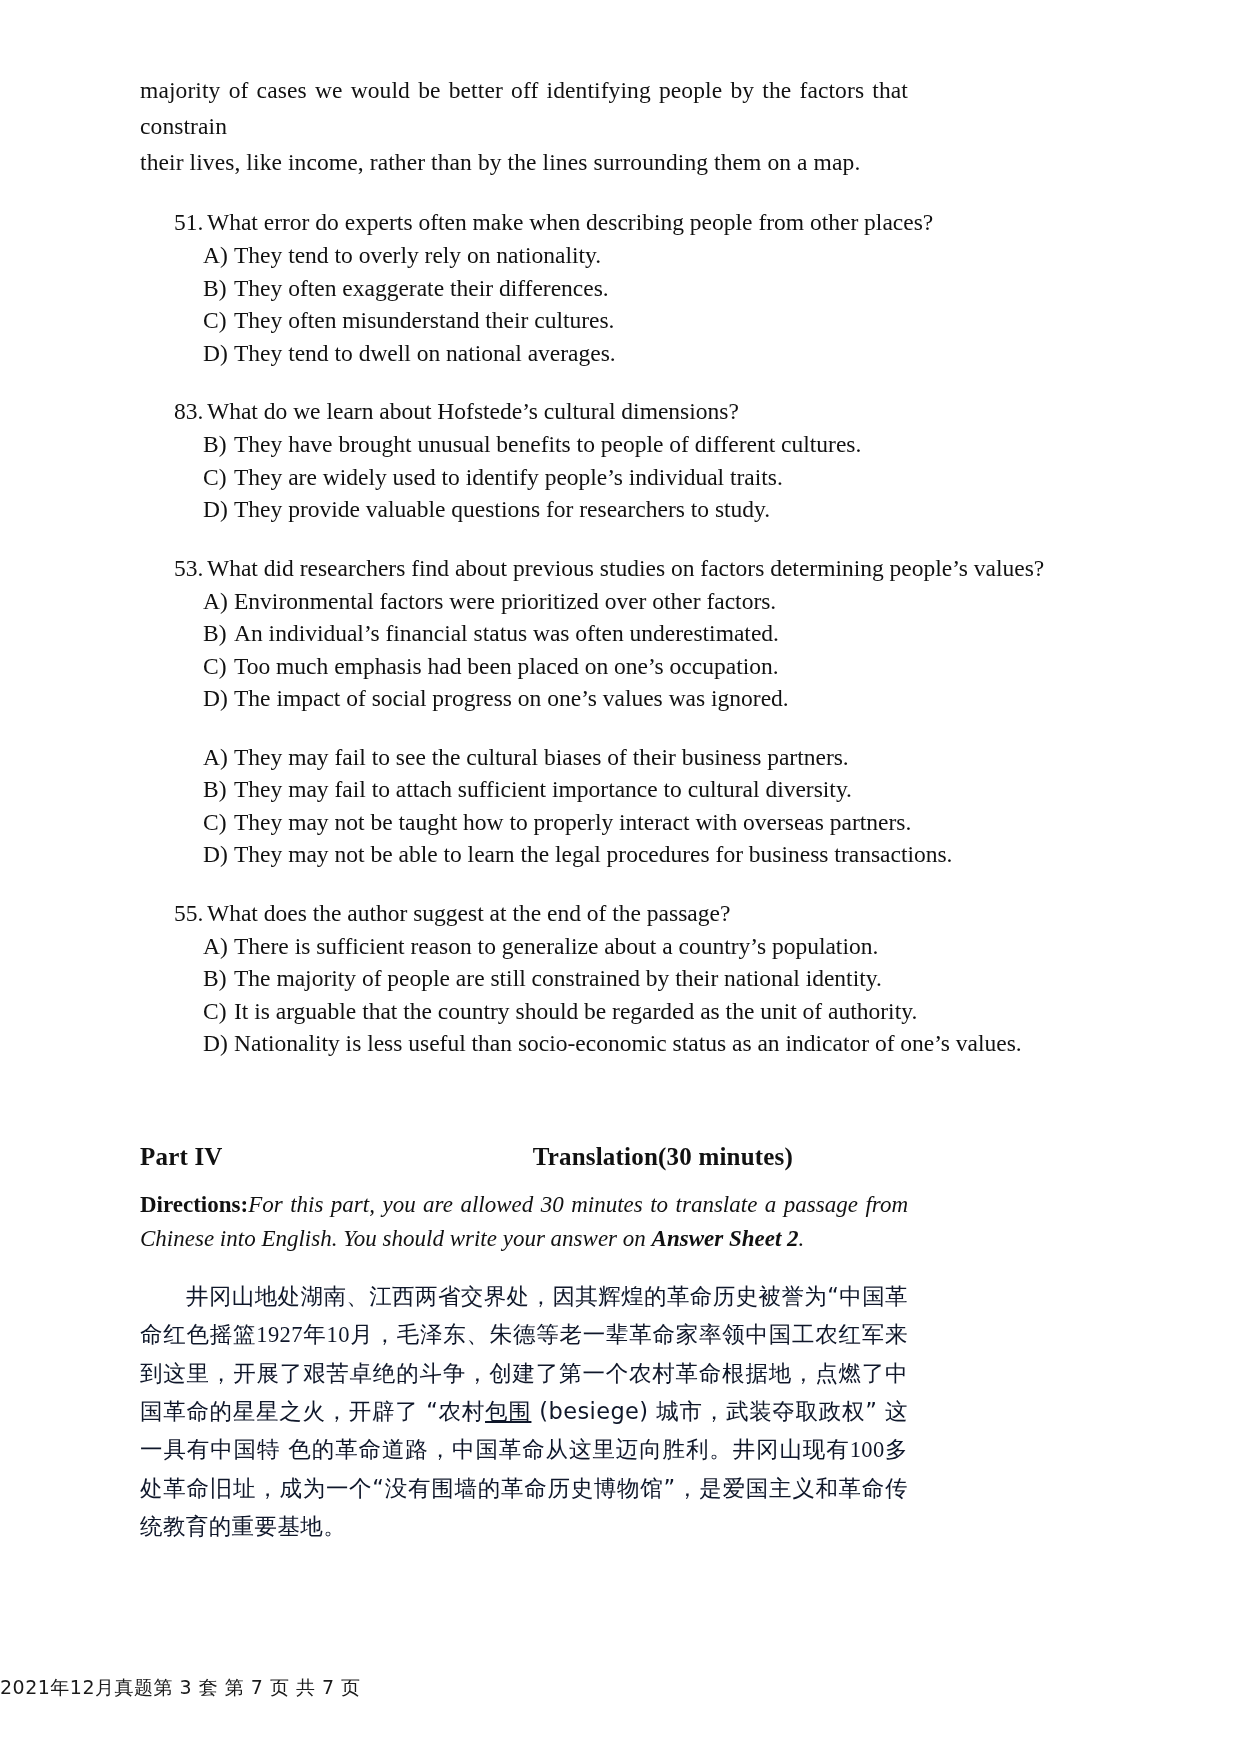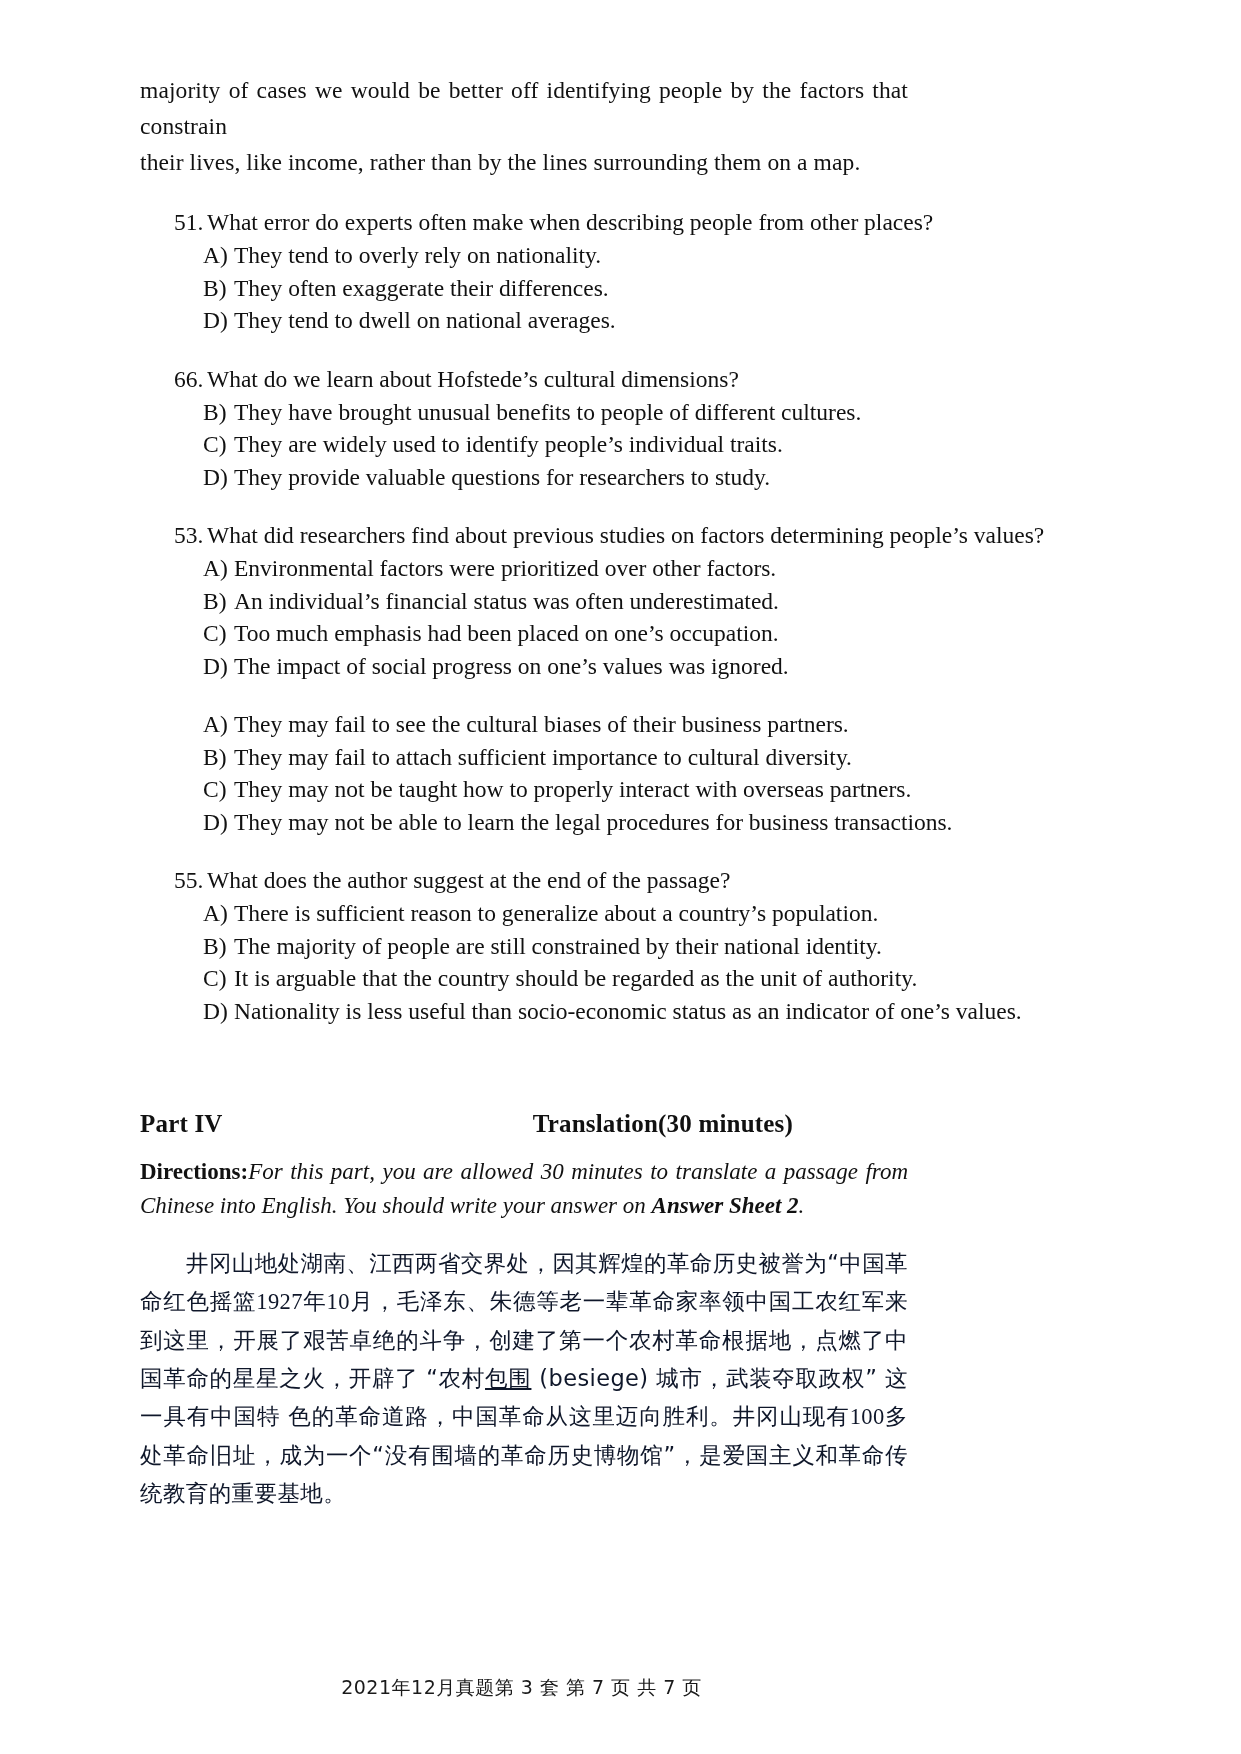--- a/index.html
+++ b/index.html
@@ -121,21 +121,21 @@
   .cn-passage .latin {
     font-family: "Liberation Serif", serif;
   }
 
   
   .footer {
     position: absolute;
     left: 0;
     right: 0;
     bottom: 53px;
-    text-align: center;
+    text-align: left;
     font-size: 19px;
     font-family: "DejaVu Sans", "Liberation Sans", sans-serif;
     color: #1a1a1a;
     letter-spacing: 0.5px;
   }
   .watermark {
     position: absolute;
     left: 0;
     right: 0;
     bottom: 48px;
@@ -154,25 +154,26 @@
 
   <div class="passage-tail">
     <span class="just-line">majority of cases we would be better off identifying people by the factors that constrain</span>
     <span>their lives, like income, rather than by the lines surrounding them on a map.</span>
   </div>
 
   <div class="qblock">
     <div class="qstem"><span class="qnum">51.</span><span>What error do experts often make when describing people from other places?</span></div>
     <div class="opt"><span class="olabel">A)</span><span>They tend to overly rely on nationality.</span></div>
     <div class="opt"><span class="olabel">B)</span><span>They often exaggerate their differences.</span></div>
+    <div class="opt"><span class="olabel">C)</span><span>They often misunderstand their cultures.</span></div>
     <div class="opt"><span class="olabel">D)</span><span>They tend to dwell on national averages.</span></div>
   </div>
 
   <div class="qblock">
-    <div class="qstem"><span class="qnum">66.</span><span>What do we learn about Hofstede’s cultural dimensions?</span></div>
+    <div class="qstem"><span class="qnum">83.</span><span>What do we learn about Hofstede’s cultural dimensions?</span></div>
     <div class="opt"><span class="olabel">B)</span><span>They have brought unusual benefits to people of different cultures.</span></div>
     <div class="opt"><span class="olabel">C)</span><span>They are widely used to identify people’s individual traits.</span></div>
     <div class="opt"><span class="olabel">D)</span><span>They provide valuable questions for researchers to study.</span></div>
   </div>
 
   <div class="qblock">
     <div class="qstem"><span class="qnum">53.</span><span>What did researchers find about previous studies on factors determining people’s values?</span></div>
     <div class="opt"><span class="olabel">A)</span><span>Environmental factors were prioritized over other factors.</span></div>
     <div class="opt"><span class="olabel">B)</span><span>An individual’s financial status was often underestimated.</span></div>
     <div class="opt"><span class="olabel">C)</span><span>Too much emphasis had been placed on one’s occupation.</span></div>

